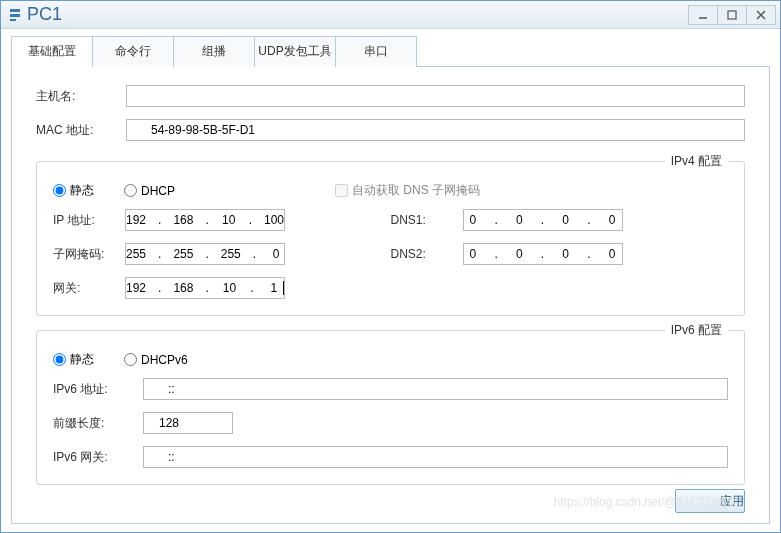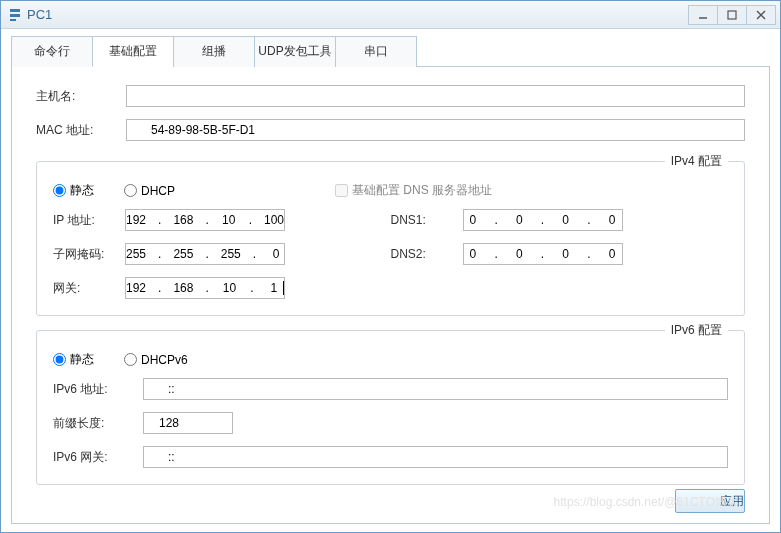--- a/index.html
+++ b/index.html
@@ -1,19 +1,19 @@
 <!DOCTYPE html>
 <html><head>
 <meta charset="utf-8">
 <style>
 * { box-sizing: border-box; margin: 0; padding: 0; font-family: "Microsoft YaHei", SimSun, sans-serif; font-size: 12px; }
 body { background: #fff; width: 781px; height: 533px; border: 1px solid #6b9bc7; overflow: hidden; position: relative; }
 .titlebar { height: 28px; background: linear-gradient(#f4f8fb, #e3ecf3); border-bottom: 1px solid #c5d5e0; display: flex; align-items: center; padding: 0 4px 0 6px; }
 .titlebar .icon { width: 16px; height: 16px; margin-right: 4px; color: #3a7bb5; font-weight: bold; }
-.titlebar .title { color: #3a6a9a; font-size: 13px; flex: 1; }
+.titlebar .title { color: #3a6a9a; font-size: 18px; flex: 1; }
 .winbtns { display: flex; gap: 0; }
 .winbtn { width: 30px; height: 20px; border: 1px solid #b8cbd9; background: #eaf1f6; display: flex; align-items: center; justify-content: center; cursor: pointer; margin-left: -1px; }
 .winbtn svg { width: 10px; height: 10px; }
 .content { position: absolute; top: 28px; left: 0; right: 0; bottom: 0; padding: 6px 10px 10px 10px; }
 .tabs { display: flex; border-bottom: 1px solid #b8cbd9; }
 .tab { padding: 6px 0; width: 82px; text-align: center; border: 1px solid #b8cbd9; border-bottom: none; background: #fff; margin-right: -1px; cursor: pointer; color: #333; position: relative; top: 1px; }
 .tab.active { background: #fff; border-bottom: 1px solid #fff; }
 .tab.inactive { background: #f7f9fb; }
 .panel { border: 1px solid #b8cbd9; border-top: none; padding: 18px 24px 8px 24px; height: calc(100% - 30px); position: relative; }
 .row { display: flex; align-items: center; margin-bottom: 12px; }
@@ -64,22 +64,22 @@
         <svg viewBox="0 0 10 10">
           <line x1="1" y1="1" x2="9" y2="9" stroke="#555" stroke-width="1.4"></line>
           <line x1="9" y1="1" x2="1" y2="9" stroke="#555" stroke-width="1.4"></line>
         </svg>
       </div>
   </div>
 </div>
 
 <div class="content">
   <div class="tabs">
+    <div class="tab active">基础配置</div>
     <div class="tab inactive">命令行</div>
-    <div class="tab active">基础配置</div>
     <div class="tab inactive">组播</div>
     <div class="tab inactive">UDP发包工具</div>
     <div class="tab inactive">串口</div>
   </div>
 
   <div class="panel">
 
     <div class="row">
       <div class="lbl">主机名:</div>
       <input class="field-long" value="" style="">
@@ -95,21 +95,21 @@
         <label class="radio-group">
             <input type="radio" checked="" style="">
             <span>静态</span>
           </label>
         <label class="radio-group" style="margin-right:160px;">
             <input type="radio" style="">
             <span>DHCP</span>
           </label>
         <label class="cbx">
             <input type="checkbox" disabled="" style="">
-            <span>基础配置 DNS 服务器地址</span>
+            <span>自动获取 DNS 子网掩码</span>
           </label>
       </div>
       <div class="two-col">
         <div class="col">
           <div class="row">
               <div class="lbl2">IP 地址:</div>
             <div class="ip-box">
                 <span class="seg">192</span>
                 <span class="dot">.</span>
                 <span class="seg">168</span>

